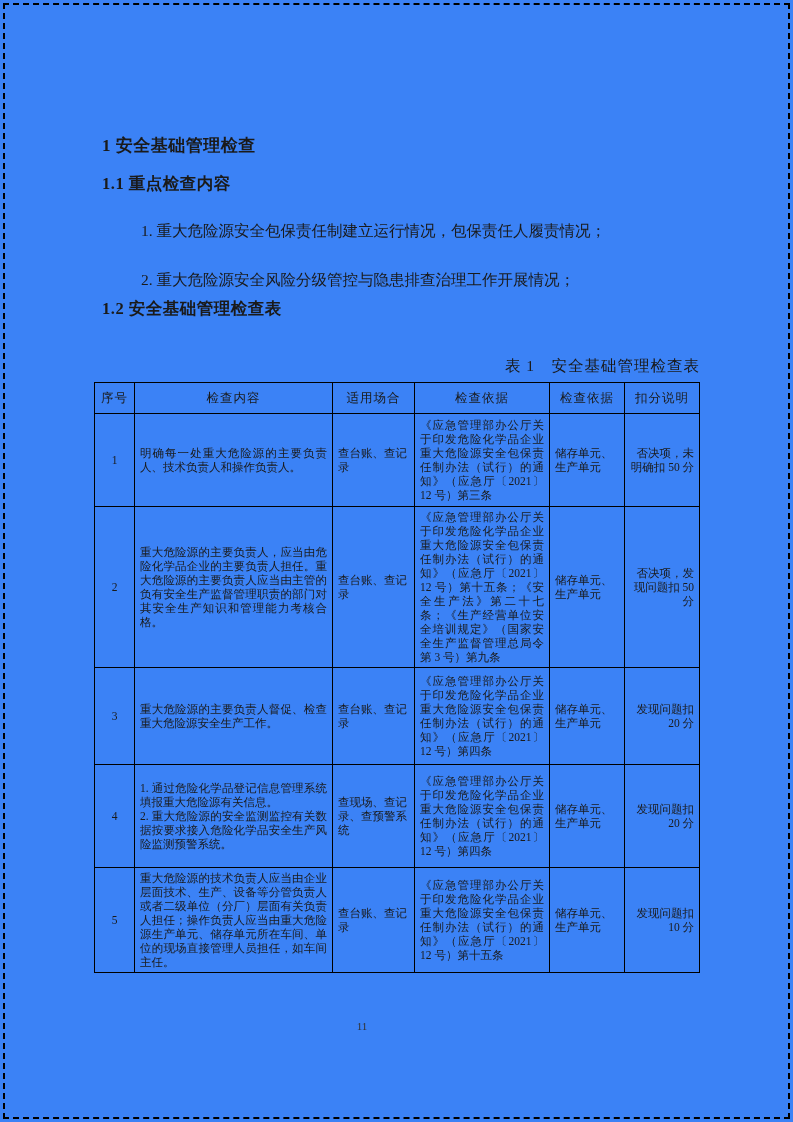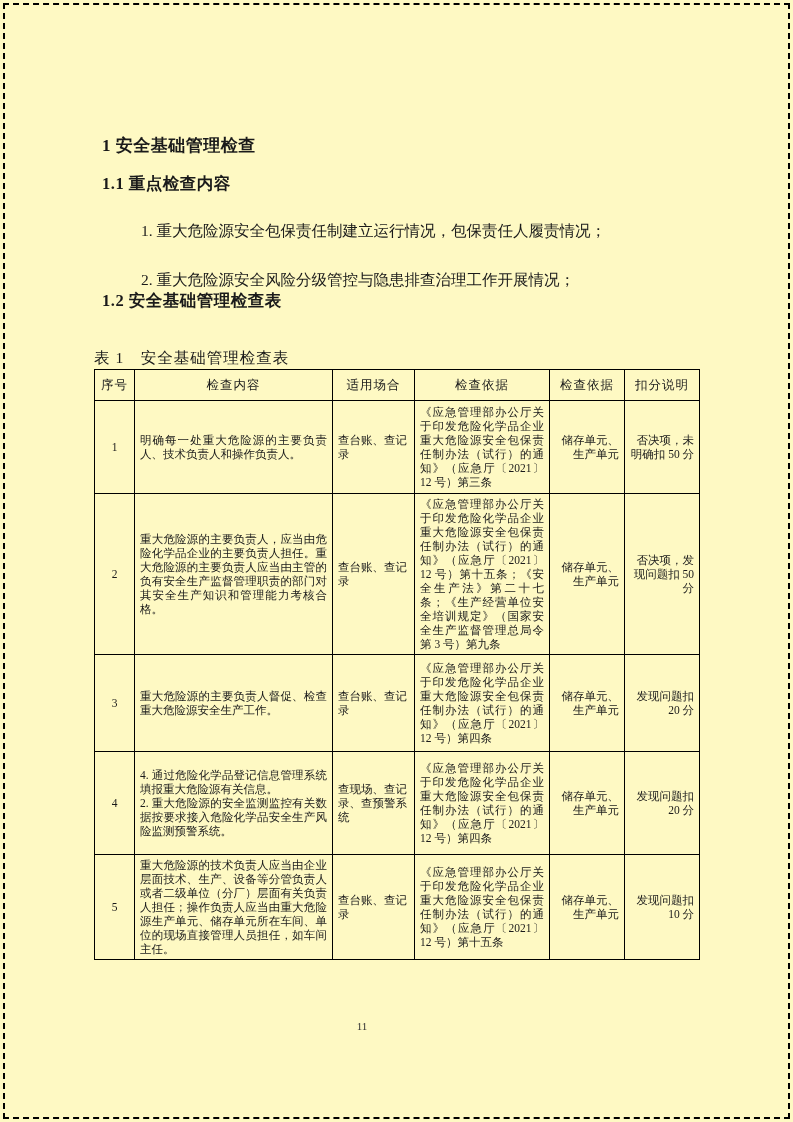--- a/index.html
+++ b/index.html
@@ -6,21 +6,21 @@
   html, body { background: #ffffff; }
   body {
     width: 793px; height: 1122px;
     font-family: "Liberation Serif", "DejaVu Serif", serif;
     color: #1a1a1a;
     position: relative;
     overflow: hidden;
   }
   .page {
     position: absolute; inset: 0;
-    background: #fef9c3;
+    background: #3b82f6;
   }
   .border-frame {
     position: absolute; inset: 3px;
     border: 2px dashed #000000;
     pointer-events: none;
   }
   .content {
     position: absolute;
     left: 94px; top: 0;
     width: 606px;
@@ -33,39 +33,41 @@
     letter-spacing: 0.5px;
   }
   h2.sub-title {
     margin-top: 16px;
     padding-left: 8px;
     font-size: 16.5px;
     font-weight: bold;
     letter-spacing: 0.5px;
   }
   h2.sub-title-2 {
+    margin-top: 8px;
     padding-left: 8px;
     font-size: 16.5px;
     font-weight: bold;
     letter-spacing: 0.5px;
   }
   p.key-point {
     margin-top: 26px;
     padding-left: 47px;
     font-size: 15.5px;
     line-height: 20px;
   }
   p.key-point + p.key-point { margin-top: 29px; }
   .table-caption {
     margin-top: 36px;
-    text-align: left;
+    text-align: right;
     font-size: 15.5px;
     letter-spacing: 1px;
   }
   table.check-table {
+    margin-top: 5px;
     border-collapse: collapse;
     table-layout: fixed;
     width: 605px;
     font-size: 11.5px;
     line-height: 14px;
   }
   table.check-table th, table.check-table td {
     border: 1px solid #000000;
     vertical-align: middle;
     padding: 3px 5px;
@@ -74,21 +76,21 @@
     font-size: 12.5px;
     font-weight: 400;
     text-align: center;
     letter-spacing: 1px;
     height: 31px;
   }
   td.c-no   { text-align: center; }
   td.c-content { text-align: justify; white-space: pre-line; padding: 3px 7px; }
   td.c-method { text-align: left; }
   td.c-basis { text-align: justify; padding: 3px 6px; }
-  td.c-scope { text-align: right; }
+  td.c-scope { text-align: left; }
   td.c-deduction { text-align: right; }
   tr.r1 { height: 93px; }
   tr.r2 { height: 145px; }
   tr.r3 { height: 97px; }
   tr.r4 { height: 103px; }
   tr.r5 { height: 103px; }
   .page-number {
     position: absolute;
     top: 1020px; left: 0;
     width: 724px;
@@ -153,21 +155,21 @@
         <tr class="r3">
           <td class="c-no">3</td>
           <td class="c-content">重大危险源的主要负责人督促、检查重大危险源安全生产工作。</td>
           <td class="c-method">查台账、查记录</td>
           <td class="c-basis">《应急管理部办公厅关于印发危险化学品企业重大危险源安全包保责任制办法（试行）的通知》（应急厅〔2021〕12 号）第四条</td>
           <td class="c-scope">储存单元、生产单元</td>
           <td class="c-deduction">发现问题扣 20 分</td>
         </tr>
         <tr class="r4">
           <td class="c-no">4</td>
-          <td class="c-content">4. 通过危险化学品登记信息管理系统填报重大危险源有关信息。
+          <td class="c-content">1. 通过危险化学品登记信息管理系统填报重大危险源有关信息。
 2. 重大危险源的安全监测监控有关数据按要求接入危险化学品安全生产风险监测预警系统。</td>
           <td class="c-method">查现场、查记录、查预警系统</td>
           <td class="c-basis">《应急管理部办公厅关于印发危险化学品企业重大危险源安全包保责任制办法（试行）的通知》（应急厅〔2021〕12 号）第四条</td>
           <td class="c-scope">储存单元、生产单元</td>
           <td class="c-deduction">发现问题扣 20 分</td>
         </tr>
         <tr class="r5">
           <td class="c-no">5</td>
           <td class="c-content">重大危险源的技术负责人应当由企业层面技术、生产、设备等分管负责人或者二级单位（分厂）层面有关负责人担任；操作负责人应当由重大危险源生产单元、储存单元所在车间、单位的现场直接管理人员担任，如车间主任。</td>
           <td class="c-method">查台账、查记录</td>

